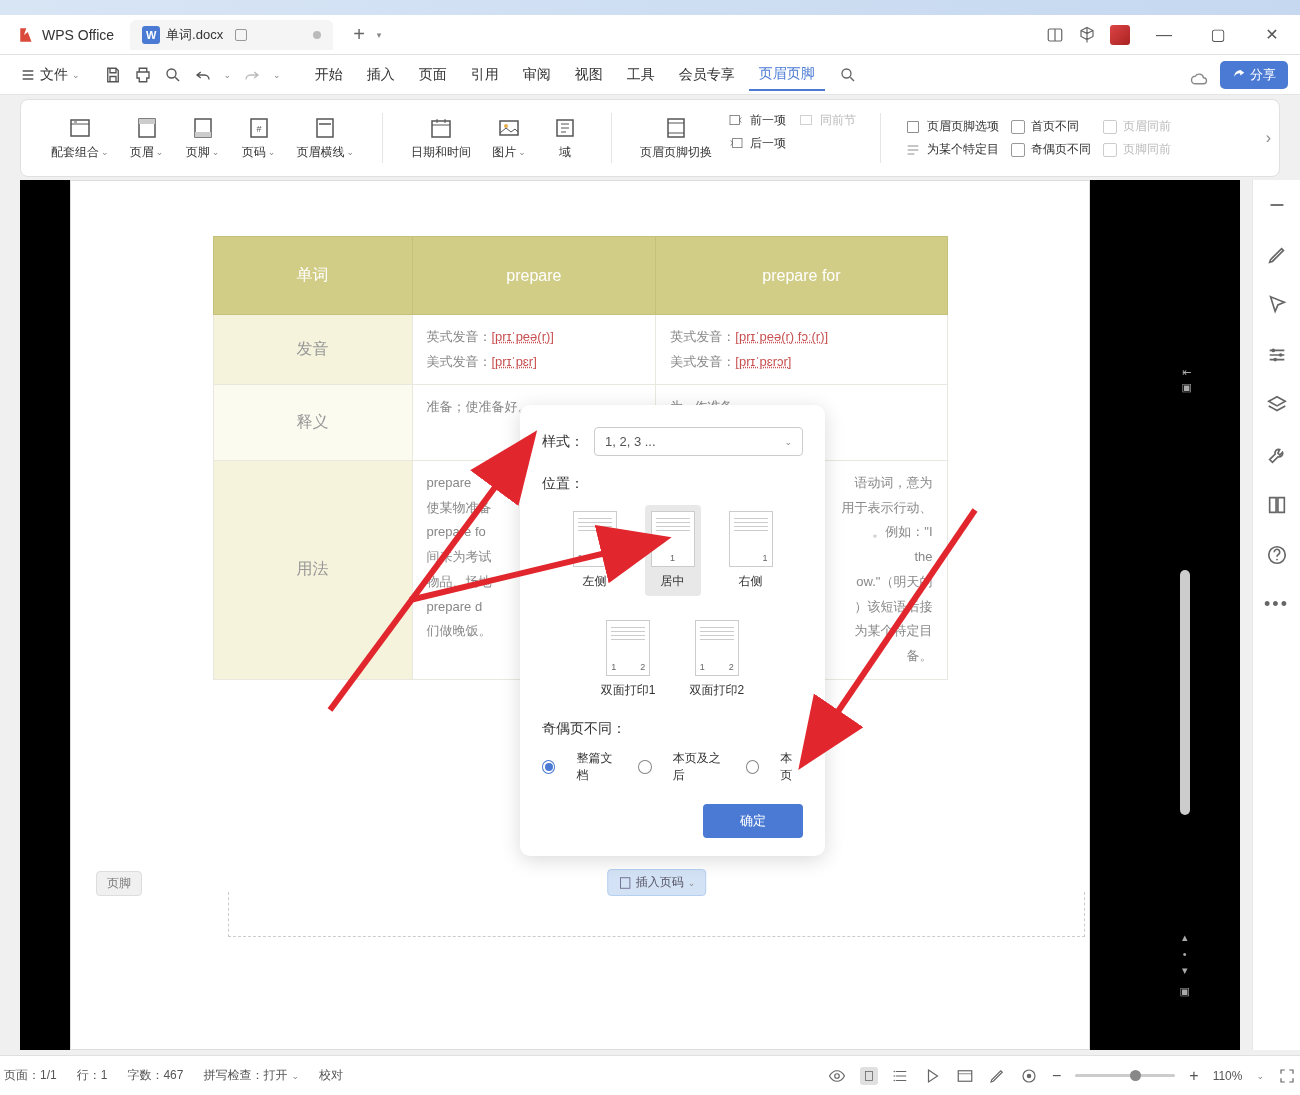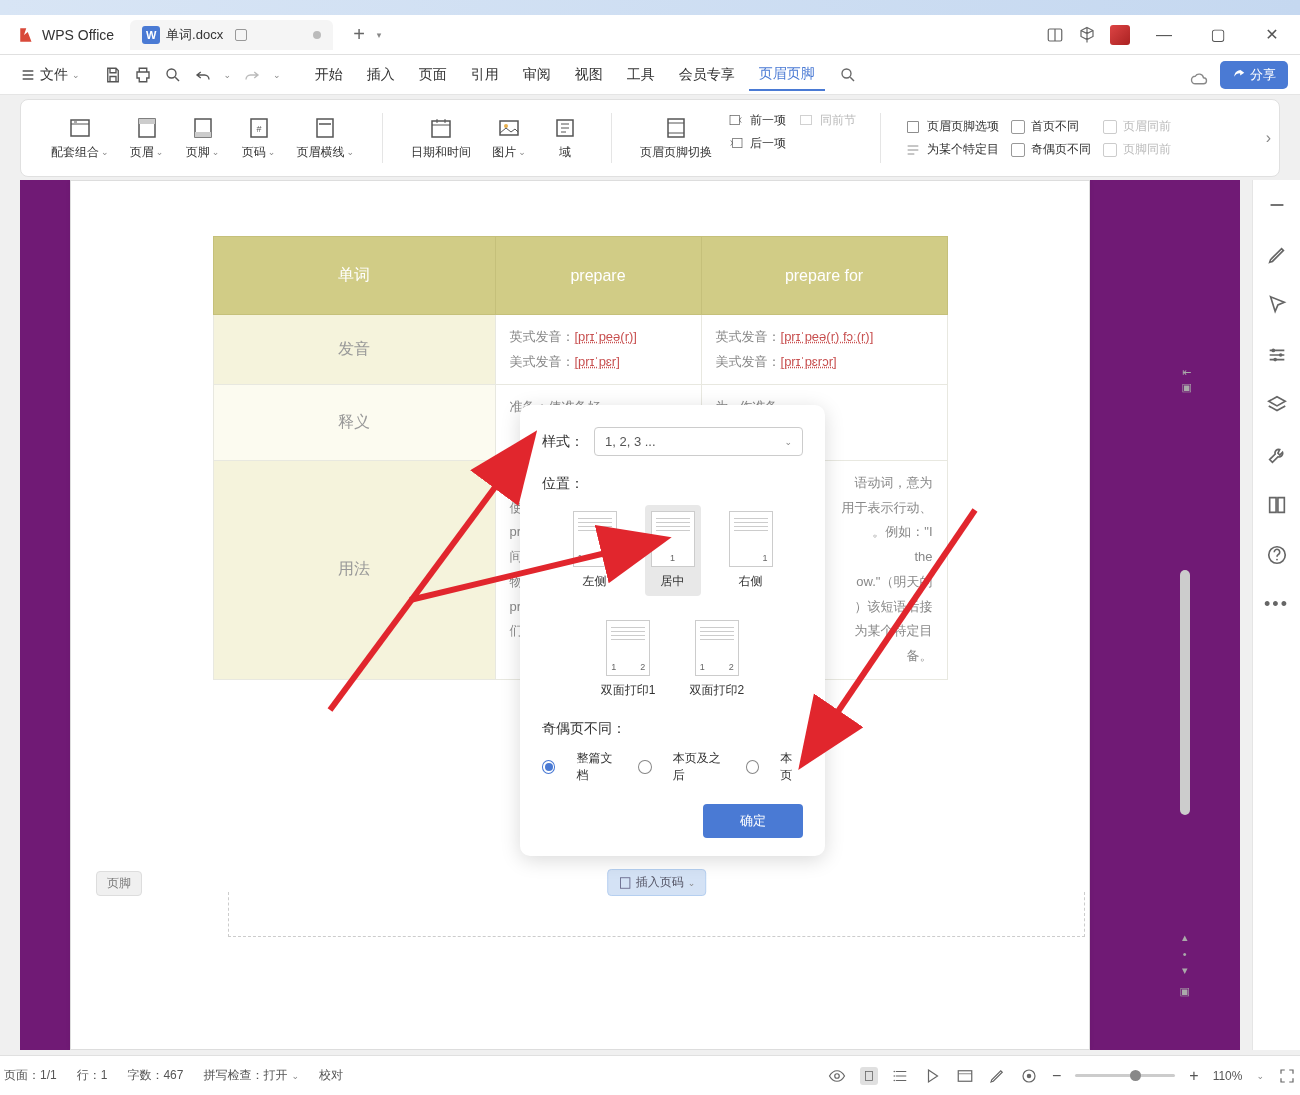--- a/index.html
+++ b/index.html
@@ -38,29 +38,29 @@
 .ribbon-btn-label { font-size: 12px; color: #333; display: flex; align-items: center; gap: 2px; white-space: nowrap; }
 .ribbon-ico { width: 24px; height: 24px; display: flex; align-items: center; justify-content: center; }
 .ribbon-sep { width: 1px; height: 50px; background: #e5e5e5; margin: 0 6px; }
 .ribbon-stack { display: flex; flex-direction: column; gap: 6px; }
 .ribbon-stack-item { display: flex; align-items: center; gap: 6px; font-size: 12px; color: #333; cursor: pointer; white-space: nowrap; }
 .ribbon-stack-item.disabled { color: #bbb; }
 .chk { width: 14px; height: 14px; border: 1px solid #999; border-radius: 2px; flex-shrink: 0; }
 .ribbon-expand { position: absolute; right: 8px; top: 50%; transform: translateY(-50%); cursor: pointer; color: #888; }
 
 
-.doc-area { position: absolute; top: 180px; left: 20px; right: 60px; bottom: 45px; background: #701a75; overflow: hidden; }
+.doc-area { position: absolute; top: 180px; left: 20px; right: 60px; bottom: 45px; background: #000000; overflow: hidden; }
 .page { position: absolute; left: 50px; top: 0; width: 1020px; height: 100%; background: #fff; border: 1px solid #ddd; box-shadow: 0 0 5px rgba(0,0,0,0.05); }
 .page-content { padding: 10px 0 0 0; }
 
 
 .vocab-table { width: 735px; margin: 45px auto 0; border-collapse: collapse; }
 .vocab-table th { background: #d1cc86; color: #fff; font-weight: normal; padding: 28px 8px; font-size: 16px; text-align: center; border: 1px solid #c5c07a; }
 .vocab-table td { border: 1px solid #e8e8e0; padding: 10px 14px; font-size: 13px; color: #888; vertical-align: top; }
-.vocab-table td.row-head { background: #f5f3dc; text-align: center; vertical-align: middle; color: #999; font-size: 16px; width: 282px; }
+.vocab-table td.row-head { background: #f5f3dc; text-align: center; vertical-align: middle; color: #999; font-size: 16px; width: 199px; }
 .vocab-table td.row-head.alt { background: #fcfbf0; }
 .cell-line { line-height: 1.9; }
 .phon { color: #c85050; text-decoration: underline dotted; }
 
 
 .footer-region { position: absolute; left: 53px; right: 0; bottom: 108px; height: 75px; }
 .footer-tag { position: absolute; left: 23px; top: 4px; background: #f0f0f0; border: 1px solid #ddd; padding: 3px 10px; font-size: 12px; color: #777; border-radius: 4px; }
 .insert-page-btn { position: absolute; left: 50%; transform: translateX(-50%); top: 2px; background: #d4e2f5; border: 1px solid #b5cff0; padding: 4px 10px; font-size: 12px; color: #556; border-radius: 4px; display: flex; align-items: center; gap: 4px; cursor: pointer; }
 .footer-dash { position: absolute; left: 155px; right: 155px; top: 25px; height: 45px; border: 1px dashed #ccc; border-top: none; }
 

